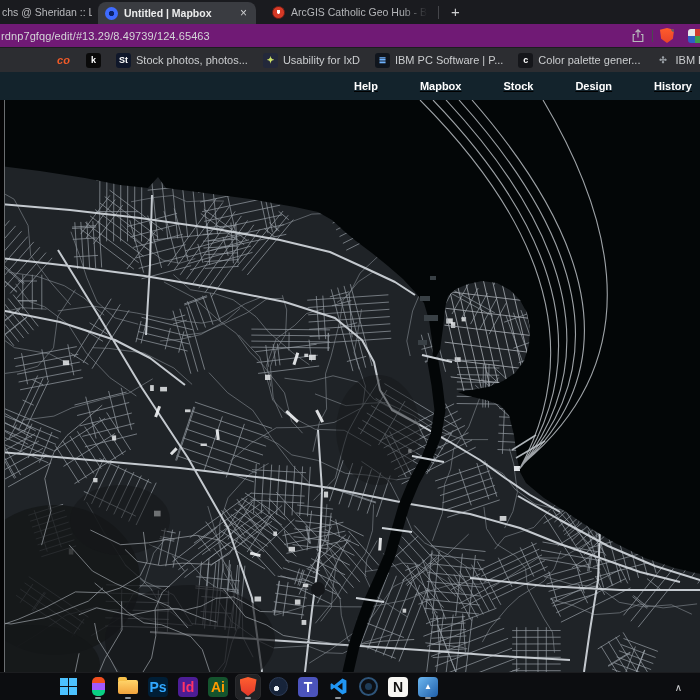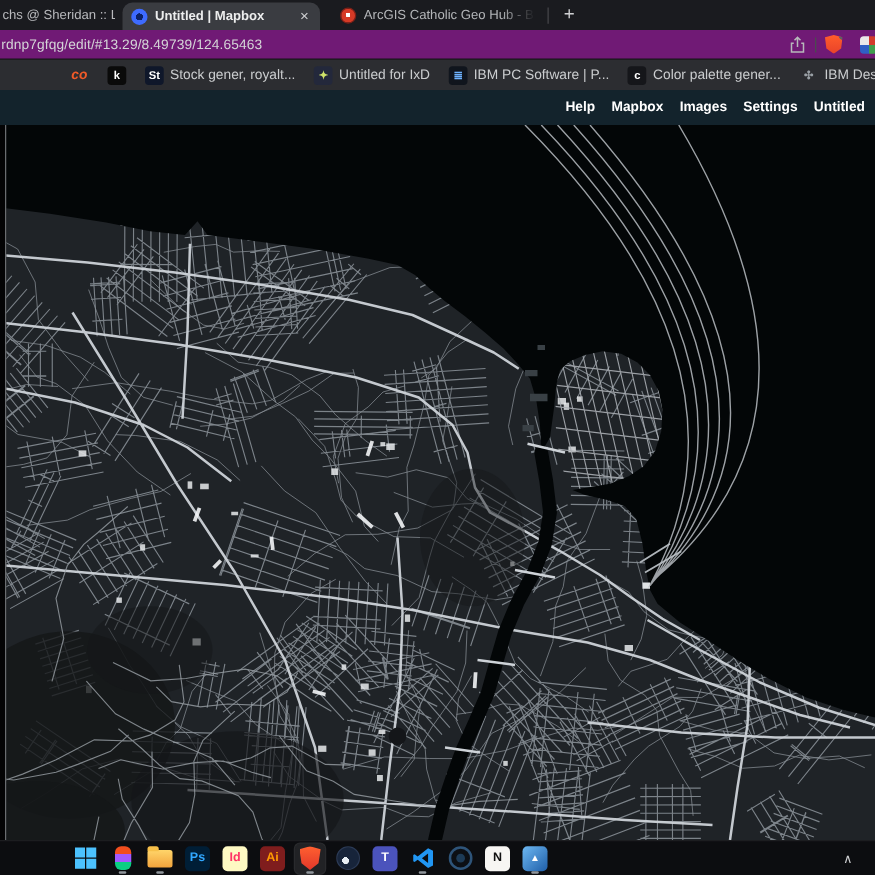--- a/index.html
+++ b/index.html
@@ -42,39 +42,39 @@
   
   .bookbar { height:25px; background:#2c2d31; border-top:1px solid rgba(0,0,0,.35);
     display:flex; align-items:center; gap:15px; padding-left:8px; flex:0 0 25px; overflow:hidden; }
   .bm { display:flex; align-items:center; gap:5px; cursor:pointer; flex:0 0 auto; }
   .bm-ico { width:15px; height:15px; border-radius:3px; display:flex; align-items:center;
     justify-content:center; font-size:9px; font-weight:700; }
   .bm-label { color:#cbcdcf; font-size:11px; white-space:nowrap; }
 
   
   .studio-header { height:28px; background:#13232c; display:flex; align-items:center;
-    justify-content:flex-end; gap:13px; padding-right:8px; flex:0 0 28px; }
+    justify-content:flex-end; gap:42px; padding-right:8px; flex:0 0 28px;text-decoration:underline; }
   .nav-link { color:#ffffff; font-size:11px; font-weight:700; cursor:pointer; }
 
   
   .mapwrap { height:572px; flex:0 0 572px; position:relative; background:#1f2327; }
   #mapsvg { display:block; }
   .leftstrip { position:absolute; left:0; top:0; width:5px; height:572px; background:#040405;
     border-right:1px solid #6a6d70; }
 
   
   .taskbar { height:28px; background:#0c0d10; border-top:1px solid #1c1d20; display:flex;
     align-items:center; gap:6px; padding-left:56px; position:relative; flex:0 0 28px; }
   .tb { width:24px; height:24px; border-radius:4px; display:flex; align-items:center;
     justify-content:center; position:relative; cursor:pointer; }
   .tb.active { background:rgba(255,255,255,.09); outline:1px solid rgba(255,255,255,.12); }
   .tb .runline { position:absolute; bottom:0; left:50%; transform:translateX(-50%);
     width:6px; height:2px; border-radius:2px; background:#8f959b; }
   .tb-glyph { width:20px; height:20px; border-radius:4px; display:flex; align-items:center;
-    justify-content:center; font-size:10px; font-weight:700; }
+    justify-content:center; font-size:14px; font-weight:700; }
   .winlogo { width:17px; height:17px; display:grid; grid-template-columns:8px 8px; grid-gap:1px; }
   .winlogo i { background:#4cc2ff; width:8px; height:8px; }
   .figma { width:13px; height:19px; border-radius:5px;
     background:linear-gradient(180deg,#f24e1e 0 34%, #a259ff 34% 67%, #0acf83 67% 100%); }
   .folder { width:20px; height:14px; border-radius:2px; position:relative;
     background:linear-gradient(180deg,#ffd56a,#f2a33c); }
   .folder:before { content:""; position:absolute; top:-3px; left:0; width:9px; height:4px;
     border-radius:2px 2px 0 0; background:#f7c04a; }
   .brave-ico { width:17px; height:19px; background:linear-gradient(180deg,#ff6030,#e2372a);
     clip-path:polygon(50% 0,100% 13%,90% 72%,50% 100%,10% 72%,0 13%); }
@@ -128,46 +128,46 @@
 
   <div class="bookbar" id="bookbar">
       <div class="bm">
         <span class="bm-ico" style="background: transparent; color: rgb(240, 90, 40); font-style: italic; font-size: 11px; margin-left: 48px;">co</span>
       </div>
       <div class="bm">
         <span class="bm-ico" style="background: rgb(10, 10, 10); color: rgb(255, 255, 255);">k</span>
       </div>
       <div class="bm">
         <span class="bm-ico" style="background: #0f172a; color: rgb(255, 255, 255);">St</span>
-        <span class="bm-label">Stock gener, royalt...</span>
+        <span class="bm-label">Stock photos, photos...</span>
       </div>
       <div class="bm">
         <span class="bm-ico" style="background: rgb(35, 40, 59); color: rgb(207, 227, 106);">✦</span>
-        <span class="bm-label">Untitled for IxD</span>
+        <span class="bm-label">Usability for IxD</span>
       </div>
       <div class="bm">
         <span class="bm-ico" style="background: rgb(16, 21, 29); color: rgb(111, 179, 255);">≣</span>
         <span class="bm-label">IBM PC Software | P...</span>
       </div>
       <div class="bm">
         <span class="bm-ico" style="background: rgb(21, 22, 26); color: rgb(255, 255, 255);">c</span>
         <span class="bm-label">Color palette gener...</span>
       </div>
       <div class="bm">
         <span class="bm-ico" style="background: transparent; color: rgb(154, 160, 166);">✣</span>
         <span class="bm-label">IBM Design Langua...</span>
       </div>
     </div>
 
   <div class="studio-header" id="studioNav">
       <span class="nav-link">Help</span>
       <span class="nav-link">Mapbox</span>
-      <span class="nav-link">Images</span>
-      <span class="nav-link">Settings</span>
-      <span class="nav-link">Untitled</span>
+      <span class="nav-link">Stock</span>
+      <span class="nav-link">Design</span>
+      <span class="nav-link">History</span>
     </div>
 
   <div class="mapwrap">
     <svg id="mapsvg" width="700" height="572" viewBox="0 0 700 572">
         <rect x="0" y="0" width="700" height="572" fill="#1f2327"></rect>
         <path d="M76.2 445.8L41.4 456.7M74.3 439.8L39.5 450.8M72.4 433.9L37.6 444.9M70.6 428L35.8 439M68.7 422.1L33.9 433M66.8 416.2L32 427.1M65 410.2L30.2 421.2M63.1 404.3L28.3 415.3M47.3 451.6L34.2 410.2M61.3 447.2L48.3 405.7M106.6 312.5L130.6 350M99.3 317.2L123.3 354.7M91.9 321.9L115.9 359.4M84.6 326.6L108.6 364.1M77.3 331.3L101.2 368.8M69.9 336L93.9 373.5M62.6 340.7L86.5 378.2M55.2 345.4L79.2 382.9M114.9 333.5L63.5 366.4M105.2 318.3L53.7 351.2M125.9 350.8L74.5 383.7M641.6 356.8L576.6 359.7M641.3 349.6L576.3 352.5M641 342.4L575.9 345.3M640.6 335.2L575.6 338.2M640.3 328.1L575.3 331M640 320.9L575 323.8M639.7 313.7L574.6 316.6M639.3 306.5L574.3 309.4M605 354.8L602.8 304.5M602.4 354.9L600.1 304.7M623.1 532.4L648.1 573.1M615.7 536.9L640.8 577.6M608.3 541.4L633.4 582.2M600.9 546L626 586.7M643.9 574.4L621.8 588M630.5 552.7L608.4 566.4M630.1 552.1L608 565.7M619.9 535.4L597.7 549M467.8 555.1L432.7 557.6M467.3 548.7L432.3 551.2M466.9 542.3L431.8 544.7M466.4 535.9L431.4 538.3M466 529.5L430.9 531.9M465.5 523L430.5 525.5M465.1 516.6L430 519.1M439.8 553.9L437.1 515.4M465.4 552.1L462.7 513.6M542.2 144.2L537.3 189.4M533.6 143.3L528.7 188.4M525 142.4L520.1 187.5M516.4 141.4L511.5 186.6M507.7 140.5L502.9 185.7M499.1 139.6L494.3 184.7M536.4 157.7L493.3 153.1M535.6 164.9L492.5 160.2M533.8 182.1L490.7 177.5M535.7 164.4L492.6 159.8M129.2 210.1L92 268.7M120.2 204.4L83 263M111.2 198.7L74 257.3M107.6 234.2L89.6 222.8M88.4 264.4L70.4 253M103 241.4L85 230M628.1 180.4L568.5 232.7M620.9 172.1L561.3 224.5M613.7 163.9L554.1 216.3M606.5 155.7L546.9 208.1M599.3 147.5L539.7 199.9M592 139.3L532.5 191.7M623 177.6L586.9 136.5M584.6 211.3L548.6 170.3M610.8 188.3L574.7 147.3M260 129.3L211.2 197.1M253.8 124.8L205 192.6M247.6 120.4L198.8 188.2M241.4 115.9L192.6 183.7M235.2 111.4L186.4 179.3M229 107L180.2 174.8M222.8 102.5L174 170.3M216.6 98.1L167.8 165.9M247.2 140.4L203.8 109.2M244.2 144.7L200.8 113.5M472.4 516.9L463.6 589.1M462.8 515.7L454 587.9M453.2 514.5L444.4 586.7M443.6 513.4L434.8 585.5M434 512.2L425.2 584.4M459.9 579.7L421.4 575M463.8 547.5L425.4 542.8M703.7 290.8L676.5 305.9M698.8 281.9L671.6 297M693.8 273L666.7 288.1M688.9 264.1L661.7 279.2M684 255.2L656.8 270.3M679 246.3L651.8 261.4M683 296.5L658.3 252M688.3 293.6L663.6 249.1M676.2 300.3L651.6 255.7M699 287.6L674.3 243.1M627.8 167.7L673.2 226M621.7 172.4L667.1 230.7M615.7 177.1L661.1 235.4M659.1 214.2L647 223.6M643.7 194.4L631.7 203.8M82.8 277.6L20.1 289.8M81.3 269.9L18.6 282M79.8 262.1L17.1 274.2M78.3 254.3L15.5 266.5M76.8 246.6L14 258.7M47.9 280.4L41.8 249.3M73.8 275.3L67.8 244.3M27.6 284.3L21.5 253.2M310.3 366.8L307.5 416.3M302.6 366.4L299.7 415.9M294.8 365.9L292 415.4M287.1 365.5L284.3 415M279.4 365.1L276.6 414.6M271.7 364.6L268.9 414.1M264 364.2L261.2 413.7M256.3 363.8L253.5 413.3M306.1 372.7L252.1 369.7M304.3 403.1L250.3 400M304.7 396.1L250.7 393.1M28.8 476.7L88.3 517.2M24.6 482.9L84.1 523.4M20.3 489.1L79.8 529.6M16.1 495.3L75.6 535.9M84.1 518.9L71.4 537.5M44.5 491.9L31.8 510.6M32.9 484L20.2 502.7M45.6 492.7L32.9 511.3M457.2 260.2L499.5 260.8M457.1 267.4L499.4 268M457 274.6L499.3 275.2M456.9 281.9L499.2 282.5M456.8 289.1L499.1 289.7M456.7 296.3L499 296.9M456.6 303.5L498.9 304.1M485.9 264.2L485.3 307.5M483.4 264.2L482.8 307.5M489 264.3L488.4 307.6M238.6 166.4L204.7 168.4M238.2 159.6L204.3 161.6M237.8 152.8L203.9 154.8M237.4 146L203.5 148M237 139.2L203 141.2M236.6 132.4L202.6 134.4M236.2 125.6L202.2 127.6M233.4 163.3L230.9 122.5M238.1 163L235.7 122.3M209.7 164.7L207.2 123.9M390.2 375.6L376.5 416.8M380.8 372.5L367.1 413.6M371.5 369.4L357.8 410.5M362.1 366.2L348.4 407.4M352.7 363.1L339 404.3M343.3 360L329.6 401.1M376.1 402.2L329.3 386.6M375.9 403L329 387.4M653.2 366.9L616.5 390.5M649.2 360.6L612.4 384.2M645.1 354.4L608.4 378M641.1 348.1L604.4 371.7M635.7 373.7L623.6 354.9M648.5 365.4L636.5 346.7M642.8 238.6L671.1 287.9M637.3 241.8L665.6 291.1M631.7 245L660.1 294.2M626.2 248.2L654.5 297.4M620.7 251.4L649 300.6M615.2 254.5L643.5 303.8M609.6 257.7L638 307M604.1 260.9L632.4 310.1M661.6 277.7L622.9 300M657.5 270.7L618.8 292.9M656.4 268.6L617.6 290.9M194.9 302.1L272.1 328.4M191.8 311.1L269.1 337.3M188.8 320L266.1 346.2M185.8 328.9L263 355.1M182.8 337.8L260 364.1M179.7 346.8L257 373M176.7 355.7L253.9 381.9M244.4 323.9L226.2 377.5M194.8 307.1L176.6 360.6M222.4 316.4L204.2 370M193.8 306.7L175.6 360.3M277.6 476.2L309.2 481M276.4 484.7L307.9 489.5M275.1 493.2L306.6 498M273.8 501.7L305.4 506.5M272.5 510.3L304.1 515M306.5 484.9L301.4 518.9M279.6 480.9L274.5 514.9M279.1 480.8L274 514.8M288.1 482.1L283 516.2M244.9 465.7L238.8 528.7M237.6 465L231.6 528M230.4 464.3L224.3 527.3M223.2 463.7L217.1 526.6M215.9 463L209.9 525.9M208.7 462.3L202.6 525.2M201.5 461.6L195.4 524.5M235.2 527.8L191.8 523.6M239.8 480.9L196.3 476.7M238.9 490.2L195.5 486M238.7 492.2L195.3 488M384.5 283.6L456.4 327.1M380.1 291L451.9 334.4M375.7 298.3L447.5 341.7M371.2 305.6L443.1 349.1M366.8 313L438.6 356.4M362.4 320.3L434.2 363.7M357.9 327.6L429.8 371.1M386.9 290.1L360.3 334.1M453.2 330.2L426.6 374.1M405 301.1L378.5 345M560.7 577.3L512.3 577.4M560.7 570.7L512.3 570.7M560.7 564L512.2 564M560.7 557.3L512.2 557.3M560.7 550.6L512.2 550.6M560.7 543.9L512.2 544M560.7 537.2L512.2 537.3M560.6 530.5L512.2 530.6M526 574.1L525.9 527.2M538 574L537.9 527.2M516.7 574.1L516.7 527.2M546.3 574L546.3 527.2M710.6 147.3L709.8 181.2M703 147.1L702.2 181M695.4 146.9L694.6 180.9M687.8 146.7L687.1 180.7M680.3 146.6L679.5 180.5M672.7 146.4L671.9 180.3M665.1 146.2L664.3 180.2M706.1 175.6L660.7 174.5M706.5 159L661.1 157.9M492.8 266.3L547.9 317.1M487 272.6L542.1 323.4M481.2 278.9L536.3 329.7M475.3 285.2L530.5 336M504.2 282.6L486.8 301.5M498.7 277.6L481.3 296.5M543.3 318.7L525.9 337.6M530.4 306.7L512.9 325.7M550.9 199.4L572.7 260.5M543.4 202.1L565.2 263.2M535.9 204.7L557.7 265.8M528.4 207.4L550.2 268.5M520.9 210.1L542.7 271.2M513.4 212.7L535.2 273.8M505.9 215.4L527.7 276.5M558.4 232.3L513.4 248.3M549.1 206.2L504.1 222.2M563.6 246.8L518.6 262.8M636.6 191.7L587.1 243.7M630.6 186L581.1 238M624.7 180.3L575.1 232.3M618.7 174.6L569.1 226.5M612.7 168.9L563.2 220.8M606.7 163.2L557.2 215.1M629.7 193L599.7 164.5M630.6 192L600.7 163.5M597.6 226.7L567.6 198.2M347.3 440L286.4 453.4M345.3 431.1L284.4 444.5M343.4 422.2L282.5 435.6M339.6 437L335.7 419.3M309.7 443.6L305.8 425.9M310.6 443.4L306.7 425.6M288.2 448.3L284.3 430.6M297.1 405L333.1 409.1M296.2 412.9L332.1 417.1M295.3 420.8L331.2 425M294.4 428.8L330.3 432.9M293.5 436.7L329.4 440.8M292.5 444.6L328.5 448.8M311.6 410.7L307 450.3M321.9 411.9L317.4 451.5M331.2 412.9L326.7 452.6M285.3 459.9L319.6 470.5M282.9 467.8L317.2 478.3M280.5 475.7L314.8 486.2M302.8 469.6L297.9 485.3M304.3 470.1L299.5 485.8M299.5 468.6L294.7 484.3M506 203.2L489.1 234.2M496.8 198.1L479.8 229.2M487.5 193.1L470.5 224.1M478.2 188L461.3 219M468.9 182.9L452 214M459.7 177.9L442.7 208.9M450.4 172.8L433.4 203.8M441.1 167.7L424.2 198.8M494.8 212.8L429.9 177.3M492.9 216.2L428 180.7M475.7 347.2L401.6 383.9M472.1 339.9L398 376.7M468.5 332.7L394.4 369.5M464.9 325.5L390.9 362.3M461.3 318.3L387.3 355.1M457.7 311.1L383.7 347.9M454.1 303.8L380.1 340.6M467 347L445.5 303.7M436.5 362.1L414.9 318.8M406.2 377.2L384.6 333.9M411.2 374.7L389.7 331.4M186.7 206.8L204.7 269.7M179.8 208.8L197.8 271.7M172.9 210.7L190.9 273.7M186.8 220.1L173 224M185.3 215L171.5 219M191.1 165.7L141.5 178.8M188.3 155.2L138.7 168.4M185.5 144.7L136 157.9M182.7 134.3L133.2 147.4M179.9 123.8L130.4 137M177.1 113.3L127.6 126.5M177.9 163.6L164 111.2M188.1 160.8L174.2 108.5M161.6 167.9L147.7 115.6M143.7 172.7L129.8 120.3M98.8 120.7L101.7 167.5M92.8 121.1L95.7 167.9M86.8 121.5L89.7 168.3M80.8 121.9L83.7 168.7M74.8 122.2L77.7 169M96.1 125.6L72 127.1M96.9 137.9L72.8 139.4M96.2 127L72.1 128.5M98 155.4L73.9 156.9M700.8 374.3L650.3 412.5M694.3 365.7L643.8 403.9M687.8 357L637.3 395.2M681.3 348.4L630.8 386.6M652.1 404.4L632.6 378.5M676.6 385.9L657 360M683 381L663.5 355.1M477.3 461.4L500.9 504.8M471.5 464.6L495.1 508M465.6 467.8L489.2 511.1M459.7 471L483.3 514.3M453.9 474.2L477.5 517.5M448 477.3L471.6 520.7M490.5 492.7L461.3 508.6M488 488L458.7 503.9M480.2 473.7L450.9 489.7M52.1 157.9L16.3 198.7M46 152.6L10.2 193.4M39.9 147.2L4.1 188M33.8 141.9L-1.9 182.7M27.7 136.6L-8 177.4M21.6 131.2L-14.1 172.1M15.6 125.9L-20.2 166.7M9.5 120.6L-26.3 161.4M16.7 192.1L-25.9 154.8M17.1 191.7L-25.5 154.3M23.6 184.2L-19 146.9M24.5 183.3L-18.1 145.9M211.7 76.5L217.6 134.3M201.7 77.5L207.6 135.3M191.8 78.5L197.7 136.3M181.8 79.6L187.7 137.3M171.9 80.6L177.7 138.4M161.9 81.6L167.8 139.4M151.9 82.6L157.8 140.4M207.4 84.2L147.7 90.2M212.5 133.9L152.8 140M319.2 266L258.1 273.4M317.9 255.2L256.7 262.6M316.6 244.3L255.4 251.7M268.4 266.7L265.8 245M311.6 261.4L309 239.7M280 265.3L277.4 243.6M275.8 265.8L273.2 244.1M672.9 308.9L653.9 367.1M665.3 306.4L646.4 364.7M657.7 303.9L638.8 362.2M656.9 345L641.8 340.1M654.1 353.8L638.9 348.8M414.3 425.5L468.4 485.2M408.1 431.1L462.2 490.8M402 436.7L456 496.4M395.8 442.3L449.8 502M389.6 447.9L443.6 507.6M383.4 453.5L437.4 513.2M433.2 452.6L402.3 480.6M418.2 436L387.3 464M436.8 456.5L405.8 484.5M437.9 457.8L407 485.8M551.9 195.6L591.4 199.9M550.7 206.5L590.2 210.8M549.5 217.4L589 221.8M548.3 228.3L587.8 232.7M559.9 202L556.3 234.7M562.8 202.3L559.2 235M503.2 122.7L533.9 129.8M500.8 133.2L531.5 140.2M498.4 143.6L529.1 150.7M508.1 129.3L503.3 150.3M504.8 128.6L500 149.5M522.4 132.6L517.6 153.6M623.5 538.5L657.9 551.4M621.2 544.6L655.6 557.5M618.9 550.7L653.3 563.6M616.6 556.8L651.1 569.6M614.4 562.9L648.8 575.7M612.1 569L646.5 581.8M635.4 546.5L624 576.9M644.7 549.9L633.3 580.4M644.8 550L633.5 580.4M644.6 549.9L633.2 580.3M422.3 459.3L445.8 519.3M414.8 462.2L438.4 522.3M407.4 465.1L430.9 525.2M429.8 489.3L414.8 495.2M420.1 464.6L405.2 470.5M441 517.9L426 523.8M433.3 498.4L418.4 504.2M-0.7 306.5L61 332.1M-3.3 312.6L58.5 338.3M-5.8 318.8L56 344.4M-8.4 324.9L53.4 350.5M-10.9 331.1L50.9 356.7M-13.4 337.2L48.3 362.8M52 332L39.3 362.7M41 327.4L28.2 358.1M-1.4 309.8L-14.1 340.5M32 323.7L19.2 354.3M276.2 392.1L317.4 436.9M269.1 398.6L310.4 443.4M262.1 405.1L303.3 449.9M255 411.6L296.2 456.4M248 418.1L289.2 462.9M240.9 424.6L282.1 469.4M233.8 431.1L275.1 475.9M294.4 419L252 457.9M282 405.5L239.7 444.5M604.3 92.7L574.4 110M599.2 83.8L569.3 101.2M594 75L564.2 92.3M573.9 104.4L563.6 86.7M601.4 88.4L591.1 70.7M594.8 92.3L584.5 74.6M582 99.7L571.7 82M569.9 398.9L605.9 455.7M561.4 404.3L597.4 461.1M552.8 409.7L588.9 466.5M544.3 415.1L580.4 471.9M597.4 451.6L571.8 467.8M569.2 407.2L543.6 423.4M583.3 429.4L557.7 445.7M427.7 488L399 561.5M419.9 484.9L391.2 558.4M412.1 481.9L383.3 555.4M404.2 478.8L375.5 552.3M396.4 475.8L367.7 549.3M388.6 472.7L359.9 546.2M380.8 469.7L352.1 543.2M403.9 537.5L356.9 519.2M395.7 558.4L348.8 540M137 333.9L84.9 346.9M134.4 323.4L82.3 336.4M131.8 313L79.7 325.9M129.2 302.5L77.1 315.5M126.6 292L74.5 305M131.7 329.7L121.2 287.8M119 332.8L108.6 291M96.1 338.5L85.7 296.7M499.8 300.5L549.2 302.8M499.4 308.6L548.8 310.9M499 316.8L548.4 319.1M498.7 325L548 327.3M498.3 333.2L547.7 335.5M497.9 341.4L547.3 343.7M497.5 349.5L546.9 351.8M504.7 304.8L502.4 353.9M541.8 306.5L539.6 355.6M356.7 68.3L403.3 70.5M356.3 75.9L403 78.1M355.9 83.5L402.6 85.8M355.6 91.2L402.2 93.4M355.2 98.8L401.9 101M354.8 106.4L401.5 108.7M354.5 114.1L401.1 116.3M362.8 72.4L360.6 118.2M357.9 72.2L355.7 117.9M141.5 217.3L192.8 229.8M139.8 224.4L191.1 236.9M138.1 231.5L189.3 244M136.4 238.5L187.6 251M146.3 222.2L141.1 243.4M141.1 221L135.9 242.2M170.4 228.1L165.2 249.3M183.9 231.4L178.7 252.6M141.8 70.5L141.5 141.5M134.8 70.5L134.5 141.5M127.8 70.4L127.5 141.4M120.8 70.4L120.6 141.4M113.9 70.4L113.6 141.4M106.9 70.4L106.6 141.3M99.9 70.3L99.6 141.3M138.1 111.7L96.3 111.5M138.2 80.5L96.4 80.3M245 393L285.4 419.6M241.4 398.3L281.9 425M237.9 403.7L278.3 430.4M234.4 409.1L274.8 435.7M230.8 414.4L271.3 441.1M227.3 419.8L267.7 446.4M223.8 425.1L264.2 451.8M220.2 430.5L260.7 457.2M271.8 414.5L247.1 452M252.6 401.9L227.9 439.4M247.1 398.2L222.4 435.7M395.7 125.3L346.3 150.2M392.3 118.5L342.9 143.4M388.9 111.8L339.5 136.6M385.5 105L336.1 129.9M382.1 98.2L332.7 123.1M378.7 91.5L329.3 116.3M375.3 84.7L325.9 109.6M371.9 77.9L322.5 102.8M383.7 127.1L359.9 79.7M374.1 131.9L350.3 84.5M329.8 419.8L363.7 436M325.1 429.5L359 445.7M320.5 439.2L354.4 455.4M315.9 448.9L349.8 465.1M311.2 458.6L345.1 474.8M306.6 468.4L340.5 484.5M302 478.1L335.9 494.2M297.3 487.8L331.2 504M331.4 426.5L299 494.5M349.9 435.4L317.4 503.3M48.7 280.7L23.9 332.8M43.2 278.1L18.4 330.2M37.7 275.5L12.9 327.5M24.8 323.9L13.7 318.6M43.3 284.9L32.3 279.7M33.7 305.2L22.6 300M550.2 472.4L492.1 499.6M547.5 466.5L489.4 493.8M544.8 460.7L486.7 488M542 454.9L483.9 482.2M539.3 449.1L481.2 476.3M536.6 443.3L478.5 470.5M533.8 476.5L520.2 447.4M512 486.8L498.3 457.7M545.1 471.2L531.5 442.1M-14.5 302.7L35.8 330.9M-18.3 309.4L32 337.7M-22.1 316.2L28.2 344.4M-12.6 308.2L-20.2 321.7M0.4 315.5L-7.2 329M16.7 324.6L9.1 338.1M293.4 119.6L247.3 174.9M288.2 115.3L242.2 170.6M283.1 111L237 166.4M274.6 136.9L264.3 128.4M288.8 119.8L278.6 111.3M279.4 131.1L269.2 122.6M348.5 431L378.9 465.4M342.2 436.5L372.6 471M335.8 442.1L366.2 476.6M329.5 447.7L359.9 482.1M323.2 453.3L353.6 487.7M316.9 458.8L347.3 493.3M310.5 464.4L340.9 498.9M346.1 434.7L308.2 468.1M350.7 439.9L312.8 473.3M391.3 238.3L310.1 243.8M390.8 231.1L309.6 236.5M390.3 223.8L309.1 229.3M389.8 216.6L308.6 222M389.4 209.3L308.2 214.8M388.9 202.1L307.7 207.5M388.4 194.8L307.2 200.2M325.7 239.1L322.8 195.6M319.2 239.5L316.3 196M352.1 237.3L349.2 193.8M229.5 442.6L184.5 477.5M223.5 434.8L178.4 469.7M217.4 427L172.4 461.8M210.3 451.2L198.2 435.6M184.5 471.2L172.4 455.6M662.9 341.2L639.4 362.4M657.5 335.2L633.9 356.4M652.1 329.1L628.5 350.3M646.6 323.1L623.1 344.3M641.2 317.1L617.6 338.3M635.8 311L612.2 332.2M630.3 305L606.8 326.2M624.9 299L601.3 320.2M657.1 341L619.1 298.7M660.1 338.3L622 296.1M640.6 416.2L656.1 473.2M631.8 418.6L647.4 475.5M623.1 421L638.6 477.9M614.3 423.4L629.8 480.3M605.5 425.8L621.1 482.7M596.8 428.1L612.3 485.1M588 430.5L603.6 487.5M640.7 433.9L588.2 448.3M648.5 462.6L596 476.9M645.7 452.2L593.2 466.6M210.1 193L220.6 221.9M202.5 195.8L213.1 224.7M194.9 198.5L205.5 227.5M187.4 201.3L197.9 230.2M207.2 196.8L184.4 205.1M206.8 195.7L184.1 204M179.9 431.1L173 467.6M172.6 429.7L165.7 466.2M165.3 428.3L158.4 464.9M174.2 441.2L159.6 438.5M174.5 439.4L160 436.6M175.7 433L161.2 430.3M156.2 382.7L136.1 425M148.7 379.1L128.7 421.5M141.3 375.6L121.3 418M133.9 372.1L113.8 414.4M126.4 368.6L106.4 410.9M119 365.1L99 407.4M111.6 361.6L91.5 403.9M104.1 358L84.1 400.4M151.4 383.1L99.4 358.5M135.8 416.1L83.8 391.4M251.4 229.1L330.1 229.9M251.3 235.1L330 235.9M251.3 241.1L330 241.9M251.2 247.1L329.9 247.9M289.1 232.5L288.9 250.5M328.3 232.9L328.1 250.9M328.3 232.9L328.2 250.9M41.8 174.7L41.8 209.4M32.3 174.7L32.3 209.4M22.8 174.7L22.8 209.4M37 201L18.1 200.9M37 200.7L18.1 200.7M37 181L18.1 181M13.1 194.6L38.3 226.3M8.2 198.5L33.5 230.2M3.3 202.3L28.6 234.1M-1.5 206.2L23.7 238M-6.4 210.1L18.8 241.8M-11.3 214L13.9 245.7M20.3 208.7L-4.1 228.1M27.1 217.2L2.7 236.6M26.8 216.8L2.4 236.2M19.9 208.1L-4.5 227.5M430.6 445.7L485.5 451.5M429.7 454.6L484.5 460.4M428.7 463.5L483.6 469.4M427.8 472.5L482.7 478.3M426.8 481.4L481.7 487.2M425.9 490.3L480.8 496.1M424.9 499.2L479.8 505.1M424 508.2L478.9 514M439.2 451.1L432.5 513.6M462.4 453.6L455.7 516M475.4 455L468.8 517.4M432.1 450.4L425.5 512.8M109.6 90.2L163.1 130.5M104.7 96.6L158.2 137M99.9 103L153.3 143.4M95 109.5L148.5 149.8M90.1 115.9L143.6 156.3M85.3 122.4L138.7 162.7M80.4 128.8L133.9 169.2M109.9 95.4L80.7 134.1M156.1 130.3L126.9 169M122.7 105.1L93.6 143.8M115.2 99.5L86 138.1M350.3 184.2L372.1 266M344 185.9L365.7 267.7M337.6 187.6L359.3 269.4M331.2 189.3L352.9 271.1M357.2 222.7L338 227.8M366.1 256.4L346.9 261.5M351.3 200.6L332.1 205.7M348.9 191.8L329.8 196.9M51.1 362.9L8.1 386.9M47.1 355.6L4 379.6M43 348.3L-0.1 372.3M38.9 341L-4.1 365M34.9 333.7L-8.2 357.7M30.8 326.5L-12.2 350.4M20.6 375.1L0.3 338.7M15.8 377.8L-4.5 341.4M14.5 378.5L-5.8 342.1M499.7 399.9L447.3 417.4M497.2 392.6L444.9 410.1M494.8 385.3L442.4 402.8M492.4 378L440 395.6M489.9 370.8L437.6 388.3M487.5 363.5L435.1 381M489 399.4L476.8 363M471.3 405.3L459.1 368.9M496.9 396.7L484.7 360.4M597.9 493.3L552.7 506.1M595.8 486L550.6 498.7M593.8 478.6L548.6 491.4M591.7 471.3L546.5 484.1M589.6 464L544.4 476.7M584.3 493.2L576 463.8M557 500.9L548.7 471.5M578.4 186.4L633.6 201.7M576.8 192.2L632 207.6M575.1 198.1L630.3 213.5M573.5 203.9L628.7 219.3M571.9 209.8L627.1 225.2M611.5 198.7L605 222.2M624.9 202.5L618.3 225.9M622 201.7L615.5 225.1M629 203.6L622.5 227.1M680.8 474.2L638.2 527.2M673.5 468.3L630.8 521.3M666.2 462.4L623.5 515.3M648.1 507.4L633.4 495.5M647.2 508.5L632.5 496.6M661.7 490.4L647 478.6M630.6 487.9L560.9 522.2M625.9 478.5L556.2 512.8M621.3 469.1L551.6 503.5M560.5 516.6L551.2 497.8M604.6 494.9L595.3 476.1M587.7 503.2L578.5 484.4M627.8 483.4L618.5 464.6M715.4 459L697.7 483.5M708.3 453.9L690.6 478.3M701.1 448.7L683.4 473.1M694 443.5L676.3 468M686.9 438.4L669.2 462.8M679.7 433.2L662 457.6M672.6 428L654.9 452.5M706.1 464.3L663.3 433.3M699.5 473.4L656.7 442.4M705.9 464.7L663.1 433.7M252.5 152.4L190.1 169.8M250.8 146.1L188.4 163.5M249 139.8L186.6 157.2M247.3 133.5L184.9 150.9M203 162.8L197.8 143.9M228.2 155.8L222.9 136.9M286.3 134.3L210.4 150.5M284.2 124.6L208.4 140.8M282.1 114.9L206.3 131.1M280.1 105.2L204.2 121.4M278 95.5L202.1 111.7M275.9 85.8L200.1 102M273.9 76.1L198 92.3M276.9 131.2L264.5 73M268 133.1L255.5 75M272.5 132.2L260.1 74M237.1 139.7L224.6 81.6M542.5 442L603.2 452.7M541 450.2L601.7 460.9M539.6 458.5L600.3 469.2M591.8 454.9L588.9 471.4M590.5 454.7L587.6 471.2M519.6 568.4L446.4 596.4M515.8 558.4L442.6 586.4M511.9 548.3L438.8 576.4M508.1 538.3L434.9 566.4M504.2 528.3L431.1 556.4M500.4 518.3L427.2 546.3M496.5 508.2L423.4 536.3M460.9 585.2L437.8 525M460.8 585.2L437.7 525.1M272 421.2L210.4 465.9M267.9 415.6L206.3 460.2M263.7 409.9L202.2 454.6M259.6 404.2L198.1 448.9M255.5 398.6L193.9 443.2M251.4 392.9L189.8 437.5M257.5 427.4L236.9 399.1M226.3 450.1L205.7 421.7M242.1 438.6L221.5 410.2M244.9 436.5L224.4 408.2M106.2 484.8L169.7 486.5M106 493L169.5 494.7M105.7 501.3L169.3 502.9M105.5 509.5L169 511.2M105.3 517.8L168.8 519.4M105.1 526L168.6 527.7M158.4 490.3L157.3 531.5M121.8 489.3L120.7 530.5M168.5 490.6L167.4 531.8M239.7 460.8L235.3 530.5M229.5 460.1L225 529.8M219.2 459.5L214.8 529.2M209 458.8L204.5 528.5M232.2 498.5L201.4 496.5M231.2 513.4L200.5 511.4M434.8 231.1L445.6 271.8M428 232.9L438.9 273.6M421.3 234.7L432.1 275.4M435.1 245.7L421.5 249.3M438.5 258.6L425 262.2M438.3 257.8L424.8 261.4M636.2 407.3L584.2 454.7M632 402.7L580 450M627.7 398L575.7 445.4M623.5 393.3L571.5 440.7M619.2 388.7L567.2 436M615 384L563 431.4M610.7 379.3L558.7 426.7M606.4 374.7L554.4 422M599.6 436.5L569.8 403.8M590 445.2L560.2 412.5" stroke="#949ba2" stroke-width="0.9" fill="none" opacity="0.8"></path>
         <path d="M466.6 496.1L445.6 480.7L416.7 464.1L402.3 463L384.6 468.7L365.1 471.5M70.7 204.9L50.6 182.3L30.7 155.6L28.1 125.6L14.1 99.2L-17.4 81.8L-52.3 76.5M75.4 189.7L57.6 216.8L53.5 247.9L37.6 266.3L18.8 271.5L3.7 273.6L-18.4 274.3M671 200.6L675.3 182.1L673.5 157.1L679.8 143.3L680.9 115.3L671.2 95.4L653.1 84.9M398.9 137.3L432 129.8L466.6 128.1L492.9 131.1L517.4 142.1M417.9 182.6L429.9 169.1L445.8 160.3L465.7 130.8L469.1 107L460.6 85.1L459.4 62.5L464.4 32.5L453.4 5.5M632.8 440.7L657.1 415.4L672.6 392L683.4 377.9L708.1 363.9M494.7 449.1L504.7 437L533.8 427.4L547.9 411.8L566.4 394.7L575.8 373.4L572.9 356.7L566.7 335.7M407.4 516.9L392 507.1L373.3 494L365 476.4L366.8 459L377.2 440.5M323.6 208.8L306.4 213.6L294.7 225.4L276.2 238.9L266.7 265.1L270.9 286.6M340.2 100.3L330.8 89L326.1 72.5L323.5 54.6L319.8 40.2L313.6 25.4M691.8 514.2L671.5 504.8L643.6 506.8L619.2 502.3L598.5 486.8L571.4 484.2L543.6 476.4M315.3 523.3L336.6 497.3L345.1 482.3L365.5 453.3L372.5 430.4L373.6 404.4M91.3 535.7L120.6 517.4L132.9 494.2L144.3 483L153.6 453.2L164.8 439.4M240 208.3L226.6 220.4L200.9 234.5L180.5 239.3L160.1 241M531.1 224L559 231.1L580.6 252.4L589.8 270.2L613.3 297L645.8 312.4L666.7 326.6L682 340.9L690.5 362.8M230.2 361.1L251.7 342.8L276.2 327.8L302.3 327.4L334.2 322.4L361.6 307.9L380.3 279M538.4 158.1L558.9 173.6L578.2 185.5L608.7 197.8L633 222.2L654.9 239.3L670.7 249.2M482.3 542.1L490.2 528.2L507.5 507.5L518.9 496.9L544 481.1L554.1 468.9L560.9 450.9M313.5 400.4L335.3 378L343.5 346.2L347.6 332.7L362.9 304.5L365.4 286.1L354.1 252.6L357.2 236.1L361.5 209.1M468.7 434.1L447.1 454.7L424 471.4L393.4 486.7L373 515.7L359.5 528.5L330.5 549.7L309.2 563.2M274.3 515.4L307.8 505.5L343.4 506.8L370.4 506.9L404.3 500.4L432.9 489.9L458.9 482.4L478.3 484.3L498.1 480.4M392.9 534.2L364.9 542.2L342.8 553.4L325.8 552.8L307.5 545.9L273.4 547.9L259.5 541.3L231.3 521.1L219 501.4M535.4 180.8L553.4 202.7L564.9 213.8L574.5 246.2L571.8 273.3L573.7 293.6M309.5 264.9L292.5 252.6L268.4 231.8L256 216.7L233.2 199.8L215.6 193.9L190.4 189.7L173.4 174.6M669.8 240.2L689.7 235.9L702.5 226.8L713 207.9L729.8 178.2M309.8 383.4L292.4 365.2L271.8 338.2L252.6 310.1L227.6 292.7L209 272.7M92.6 247.7L108.6 248.4L144.2 253.1L173.9 268L192.1 284.4M164.1 182.1L193.5 197.5L218.4 220.1L236.4 233.5L249.8 252.1L263.1 265.4L284.5 292.9L291.5 321L302.6 333.2M224 101.1L206.3 100.7L186.8 101.7L172.7 95.5L155.6 97.3L131 101.8M182.8 235.3L201.9 233L226 222.7L247.1 212.8L267.2 198.7L283.2 198.4M17.1 546.6L36.5 534.9L66 515.1L94.9 507.4L110.4 511.7L125.8 512.5L159.2 523L191.7 525.5M384 157.6L371.4 145.4L356 127L342.3 119L328.2 113.4L311.8 114.1L280.4 125.9L266.1 142.1M564.1 434.8L578 423.9L584.9 405.5L603.8 379.6L619.7 366.9L649.5 362.2L671.1 351.3L702.1 340.1M86.6 402.2L94.4 415.4L103.8 432.4L112.5 444.6L125.3 464.8L150.9 488.5L159.6 503.6L187.8 524.7M479.5 298.5L468.8 326.9L453.7 348.7L450.6 369.3L444.5 384.8L442.3 413.3L432.3 440.9M483.9 406.9L486.5 428.6L496.5 444.2L515.8 456.1L525.5 468.6L527.6 488.2L543.7 518.2L552.5 532.3L554.5 552.7M613 486.1L599 456.7L595.2 424.7L593.4 400.8L595.1 381L607 360.9L627.2 334.5L660.6 323.1L691.5 315.1M695.3 293.6L673.5 309.6L658.3 317L635.8 324L618.8 340.3L591.3 347.5L575.8 345.1L561.1 341.1M315 293.9L346 305.7L369.4 303.2L385.6 302.5L413.1 315.3L435 330L463.7 339.6L488.1 339.6M207.8 406.1L216.2 434L223.6 461.3L238.6 492.8L239.8 512.6L237.9 526.6L231.6 543.4L225.8 565.8L214.4 589.2M504.6 428.1L512.9 411.5L517.4 392.2L513.7 363.9L509.4 348.6M355.5 554.3L347.8 539.1L341.3 515.3L340.2 499.5L328.8 477.5L316.9 452.7M124.7 464.8L144.4 481.3L173.5 494.8L182.1 508.3L192.8 525.2M213.9 448.3L231.1 471.5L234 500.7L228.2 534L224.8 562L212.2 577.4L192.5 604.5L184.8 619.7M15.7 183.8L29.5 201.6L44.7 206.8L68.2 224.4L86 252.6L109.8 277.6L136.3 296M261.9 197L245.3 203.6L216.5 220.3L201.8 223.1L166.3 219.1L136.6 213L108.2 208.6L93.1 206.1L57.7 210.9M421.1 375.9L396.7 379.8L366.7 375L345.5 373.3L317.7 360.4L291.8 354.9L277.8 343.7L263.5 336.8M312.9 351.8L319.4 322.5L326.6 308.9L325.5 273.8L331.2 255.9L339.6 222L343.1 200.1L358.4 181.7L374 171.3M337 202.4L349.1 194.5L360 173.2L382.8 151.9L390.5 138.3L408.8 128.3L442.4 116.3L458.7 115.5M233.3 498.7L204.7 479.7L188.5 460.9L168.2 452.7L149 444.4M8.8 172.3L36.6 176.2L64.3 185.7L83.8 197.9L104.2 215.2M491.3 487.9L520 469.6L538.2 457.8L561.2 458.1L590 441.5L602.7 432.4L621.6 411.3L630.2 387.1M46.5 209.2L21.3 207.6L1.4 212.6L-19.9 206.3L-46.7 188.7M326.9 404.2L324.5 438.9L336.4 462.8L332.9 488.7L331.4 507.3L320.7 521.4M253.1 557.2L242.8 537.1L242.2 503L223.9 472.5L219.4 439.4L219.9 422.5L228 397.8L248.8 374.8L268.6 363.4M697.1 503.9L663.1 507.9L639.4 504.1L619.6 512.8L594.2 514.6L572 505.1L550 499M470.9 469.7L453.2 457.4L424.6 442.9L411.9 430.3L400.8 403.6L389.5 381.6L376.4 371.4L361.5 361.4M694.8 186.4L667.9 185.9L640.5 182.3L619.2 166.9L602.4 161M500.4 137.3L485.7 139.4L461.8 155.4L437.9 177.3L418.9 195.9L412.6 211L406.8 241L410.2 256M195.3 158.6L179.6 163.2L162.9 160.1L144.8 147.1L120.3 123.7M371.2 345.8L344.3 330.3L315.2 329.3L285.7 313.5L272.7 300L268.9 285.2L259.7 257L238.5 234.9M138.2 224.2L114.9 217.9L97.1 201.9L86.8 177.8L79.8 156.2L70.9 131.7M282.1 317.8L273.2 298L270.4 266.6L276.2 249.6L285.6 234.5L286.7 209.9L282.3 195.2M693.3 206.6L720.8 229.6L747.9 249.1L779.1 263.3L792.2 269.5L821.3 272.9M592.3 260.9L612.8 252.9L642.1 258.8L671.2 267L691.8 279.1L706.1 303.6L714.5 325.8L721.4 339.7L721.7 356M152.7 278.8L128.8 293.1L104.9 298.7L71.8 307.9L53.9 316.1L21.4 320.3M72.5 265.9L49.7 253.9L14.4 247.6L2 238.4L-25.5 220.9L-58.4 220.4L-88.4 217.6L-111.7 214.8L-140.3 199.6M284.5 278.2L310.1 281.7L333 275.8L358.6 282.2L373.8 299L402.7 314.2L430 330.1M485.4 363.8L503 373.7L515.1 389.3L534.9 403.9L553.4 408.4L575.2 412.7" stroke="#878d94" stroke-width="0.8" fill="none" opacity="0.75"></path>
         <path d="M0 104 L70 110 L140 118 L210 128 L280 140 L330 152 L365 168 L395 182 L415 195M0 158 L70 166 L145 176 L215 188 L285 202 L335 218 L362 240 L374 262 L380 290 L392 310 L420 325 L450 342 L480 360 L505 378 L530 395 L560 412M152 95 L150 165 L146 235M58 150 L100 218 L142 288 L188 358 L228 428 L252 498 L262 572M0 352 L90 360 L180 368 L265 378 L330 388 L380 398 L410 404 L470 414 L520 428 L560 444 L600 458 L640 472 L680 482M318 330 L322 390 L320 450 L312 510 L305 572M150 532 L240 538 L330 544 L420 550 L500 556 L570 560M518 396 L560 420 L608 446 L655 466 L700 480M470 478 L545 486 L620 490 L700 490M0 210 L60 222 L115 240 L150 258 L185 285M600 430 L598 480 L590 530 L584 572" stroke="#ced3d8" stroke-width="2" fill="none" opacity="0.95" stroke-linejoin="round"></path>
         <path d="M250.2 453L260.4 455.6M217.1 329.5L218.3 339.9M380.5 437.8L379.7 450.5M176.6 348.4L170.9 354.2M293.9 264.7L297.8 252.8M322.7 322.1L316.5 310.1M159.6 306.3L155.6 317.1M297.9 321.9L286.2 311.2" stroke="#f2f4f6" stroke-width="3" fill="none" opacity="0.9"></path>
         <rect x="288.6" y="446.8" width="6.4" height="4.8" fill="#e8eaec" opacity="0.85"></rect>
@@ -235,24 +235,24 @@
         <i class="runline"></i>
       </div>
       <div class="tb">
         <span class="folder"></span>
         <i class="runline"></i>
       </div>
       <div class="tb">
         <span class="tb-glyph" style="background:#001e36;color:#31a8ff">Ps</span>
       </div>
       <div class="tb">
-        <span class="tb-glyph" style="background:#fef9c3;color:#ff3366">Id</span>
-      </div>
-      <div class="tb">
-        <span class="tb-glyph" style="background:#7f1d1d;color:#ff9a00">Ai</span>
+        <span class="tb-glyph" style="background:#4c1d95;color:#ff3366">Id</span>
+      </div>
+      <div class="tb">
+        <span class="tb-glyph" style="background:#14532d;color:#ff9a00">Ai</span>
       </div>
       <div class="tb active">
         <span class="brave-ico"></span>
         <i class="runline"></i>
       </div>
       <div class="tb">
         <span class="steam"></span>
       </div>
       <div class="tb">
         <span class="tb-glyph" style="background:#4b53bc;color:#ffffff">T</span>

